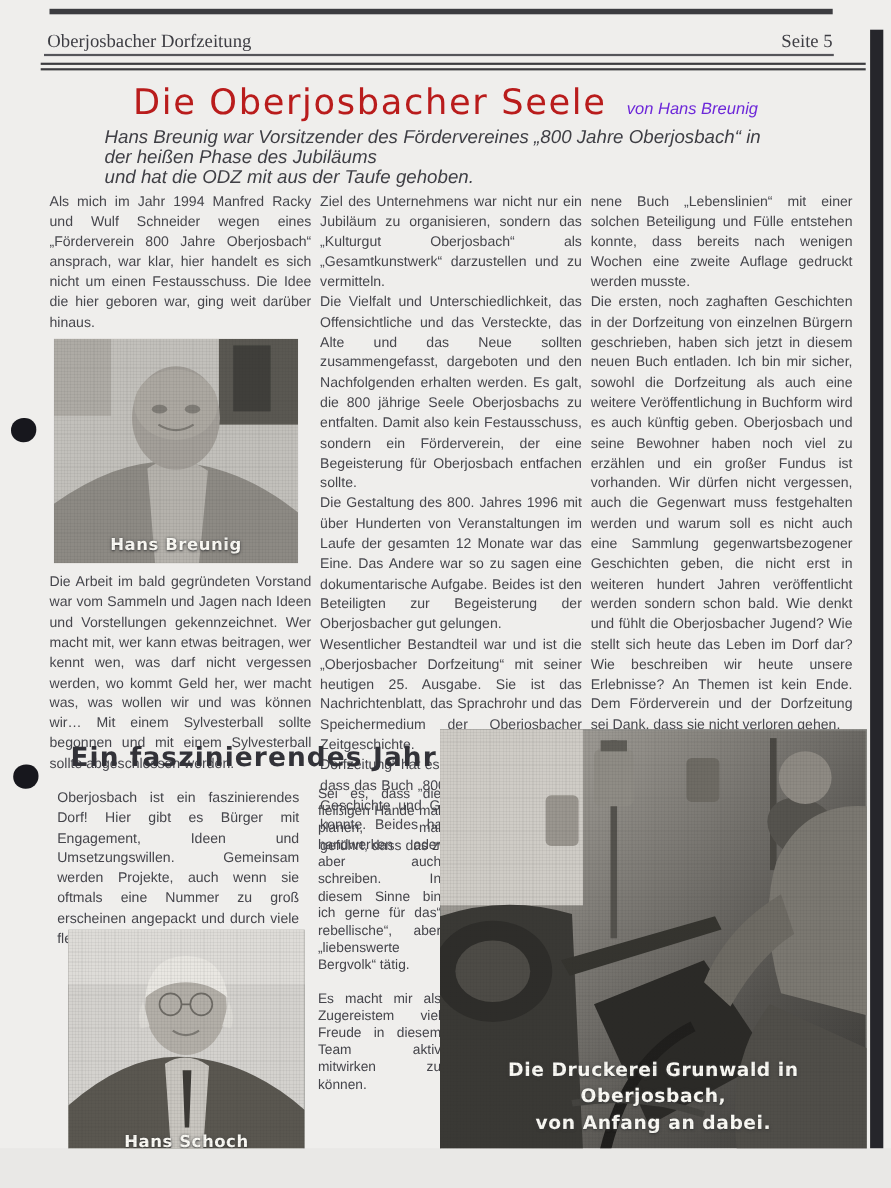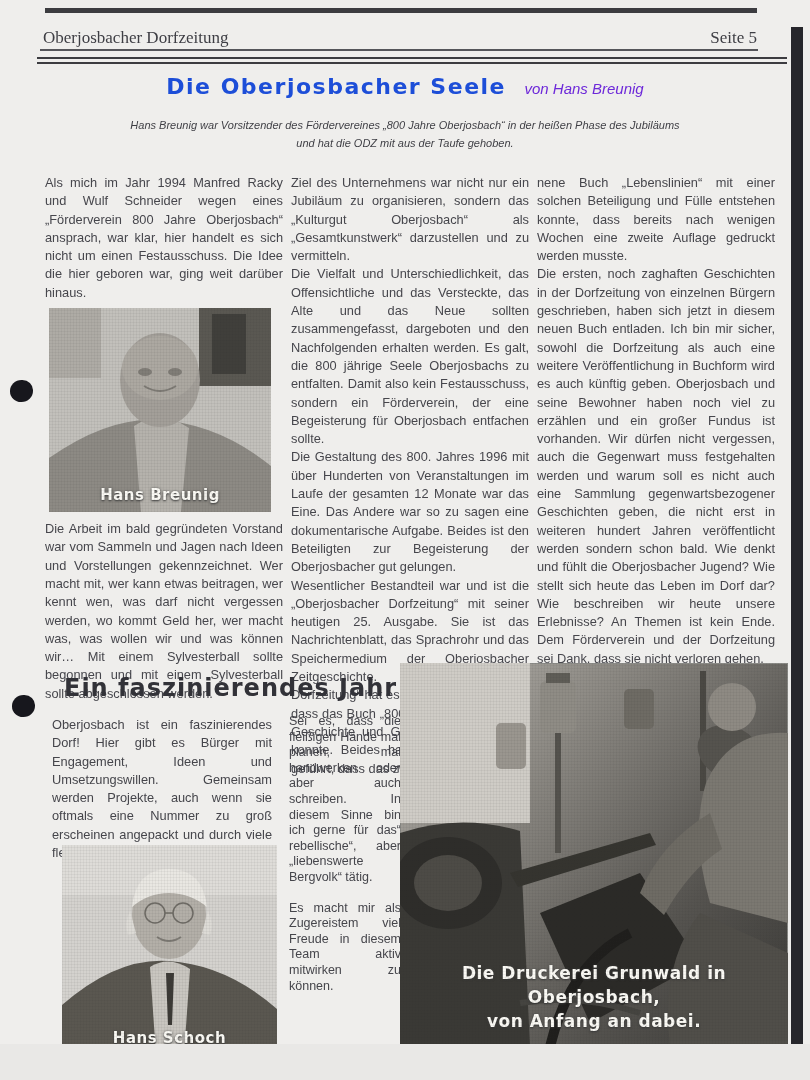--- a/index.html
+++ b/index.html
@@ -20,24 +20,24 @@
   .rule.head-under{left:40px; top:49px; width:718px; height:2px; background:#55555a;}
   .rule.dbl-a{left:37px; top:57px; width:750px; height:2px;}
   .rule.dbl-b{left:37px; top:62px; width:750px; height:2px;}
   .rule.bot-a{left:40px; top:1061px; width:742px; height:2px; background:#9a9a98;}
   .rule.bot-b{left:0px;  top:1069px; width:810px; height:3px;}
   
   .masthead{position:absolute; left:43px; top:28px; width:714px; display:flex; justify-content:space-between;
     font-family:"Liberation Serif", serif; font-size:17px; color:#3e3e44;}
   
   .a1-titlebox{position:absolute; left:60px; top:74px; width:690px; text-align:center; white-space:nowrap;}
-  .a1-title{font-family:"DejaVu Sans", sans-serif; font-weight:700; font-size:22px; letter-spacing:1.5px; color:#1d4ed8;}
+  .a1-title{font-family:"DejaVu Sans", sans-serif; font-weight:400; font-size:32px; letter-spacing:1.5px; color:#b91c1c;}
   .a1-byline{font-style:italic; font-size:15px; color:#6d28d9; margin-left:14px;}
-  .lede{position:absolute; left:95px; top:116px; width:620px; text-align:center;
-    font-style:italic; font-size:11px; line-height:18px; color:#3f3f45;}
+  .lede{position:absolute; left:95px; top:116px; width:620px; text-align:left;
+    font-style:italic; font-size:17px; line-height:18px; color:#3f3f45;}
   .col{position:absolute; top:174px; width:238px; text-align:justify;
     font-size:12.8px; line-height:18.3px; color:#46464c;}
   .col p{margin:0;}
   .c1{left:45px;} .c2{left:291px;} .c3{left:537px;}
   
   .photo{position:relative; overflow:hidden; background:#c6c4c0;
     box-shadow:inset 0 0 0 1px #8a8a86;}
   .photo::after{content:""; position:absolute; inset:0; pointer-events:none;
     background:
       repeating-linear-gradient(0deg, rgba(40,40,40,.05) 0 1px, transparent 1px 3px),

